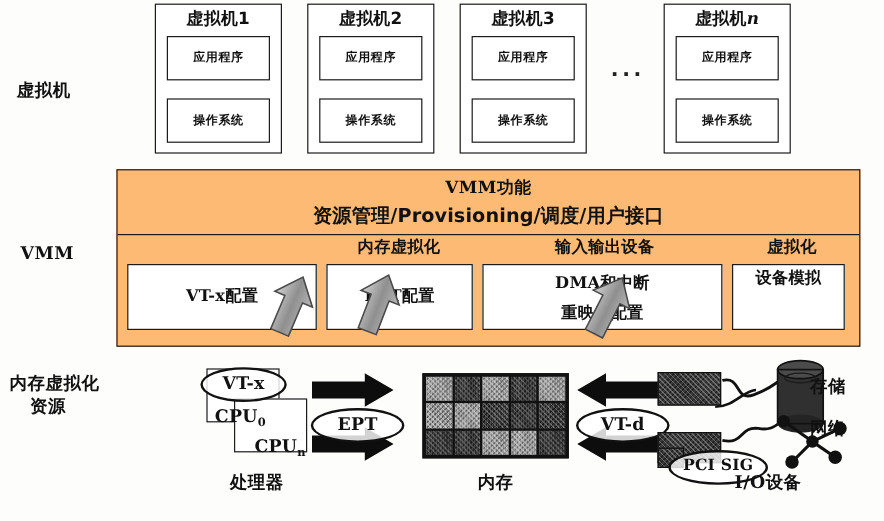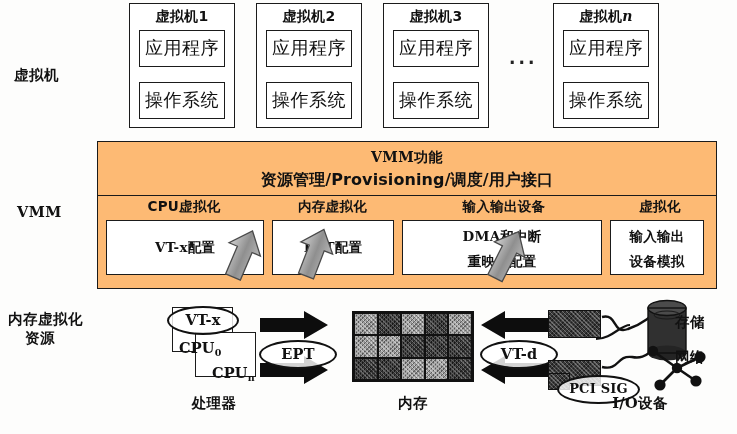--- a/index.html
+++ b/index.html
@@ -54,22 +54,22 @@
   .vm-title {
     font-size: 14px;
     font-weight: 700;
     letter-spacing: .3px;
   }
   .vm-title .idx-italic { font-style: italic; }
   .inner-box {
     border: 1.6px solid #1b1b1b;
     background: #fff;
     box-sizing: border-box;
-    font-size: 18px;
-    font-weight: 400;
+    font-size: 10px;
+    font-weight: 700;
     letter-spacing: .5px;
   }
   .ellipsis-dots {
     font-size: 17px;
     font-weight: 700;
     letter-spacing: 3px;
     color: #222;
   }
 
   
@@ -235,39 +235,37 @@
   </div>
 
   <div class="abs vmm-outer" style="left:97px; top:141px; width:620px; height:148px;">
 
     <div class="vmm-head" style="height:54px; padding-top:5px;">
       <div class="ctr serif vmm-head-l1" style="height:22px;">VMM功能</div>
       <div class="ctr cn vmm-head-l2" style="height:22px;">资源管理/Provisioning/调度/用户接口</div>
     </div>
 
     <div style="position:relative; height:24px;">
-      <div class="abs ctr cn cat-label" style="left:6px; top:3px; width:160px;">CPU虚拟化</div>
       <div class="abs ctr cn cat-label" style="left:168px; top:3px; width:133px;">内存虚拟化</div>
       <div class="abs ctr cn cat-label" style="left:306px; top:3px; width:200px;">输入输出设备</div>
       <div class="abs ctr cn cat-label" style="left:512px; top:3px; width:100px;">虚拟化</div>
     </div>
 
     <div style="position:relative; height:64px;">
       <div class="abs ctr cfg-box" style="left:8px; top:0px; width:158px; height:55px;">
         <span class="serif">VT-x配置</span>
       </div>
       <div class="abs ctr cfg-box" style="left:174px; top:0px; width:122px; height:55px;">
         <span class="serif">EPT配置</span>
       </div>
       <div class="abs cfg-box" style="left:304px; top:0px; width:200px; height:55px;">
         <div class="ctr serif" style="height:27px; padding-top:2px;">DMA和中断</div>
         <div class="ctr cn" style="height:24px;">重映射配置</div>
       </div>
       <div class="abs cfg-box" style="left:512px; top:0px; width:94px; height:55px;">
-        <div class="ctr cn" style="height:27px; padding-top:2px;">输入输出</div>
         <div class="ctr cn" style="height:24px;">设备模拟</div>
       </div>
     </div>
   </div>
 
   <svg class="abs" style="left:0; top:0;" width="737" height="434">
     <defs>
       <linearGradient id="grayGrad" x1="0" y1="0" x2="1" y2="0">
         <stop offset="0%" stop-color="#b9b9b9"></stop>
         <stop offset="48%" stop-color="#8f8f8f"></stop>

